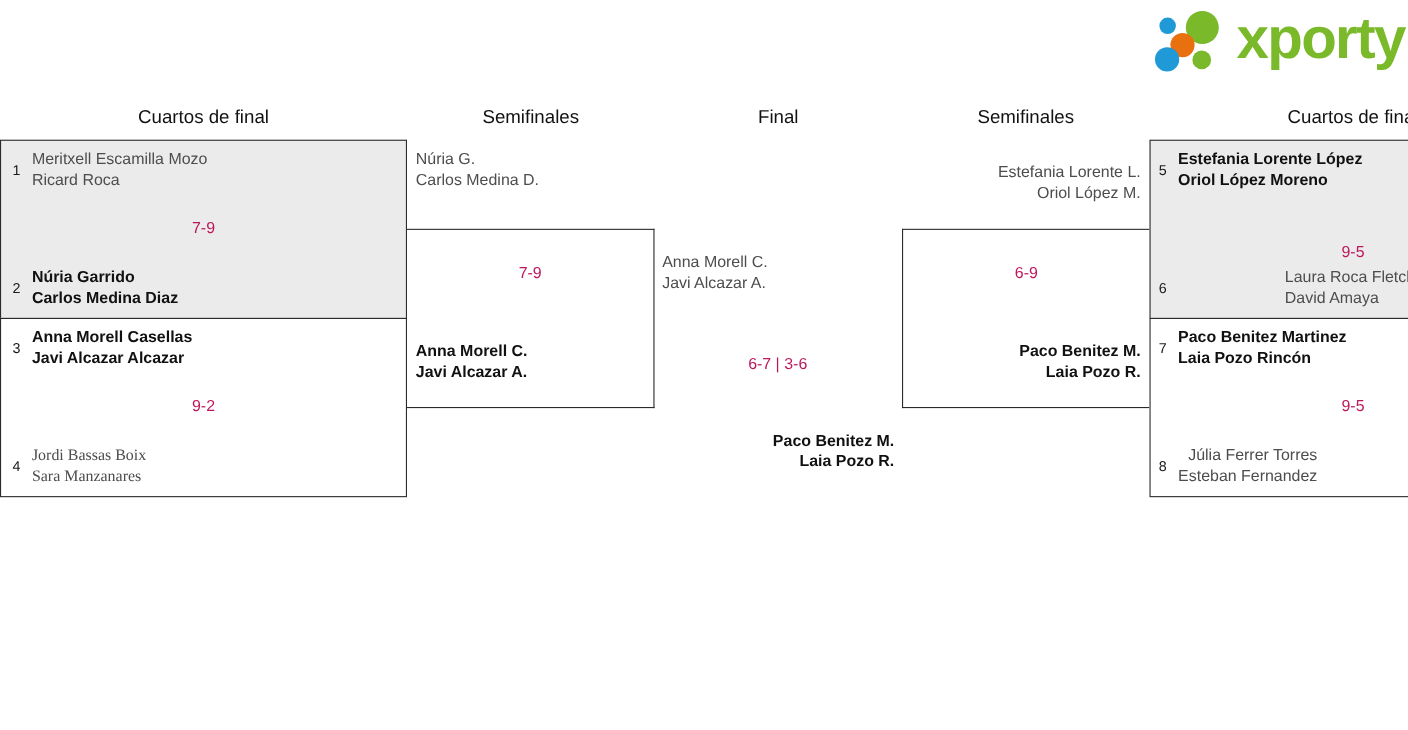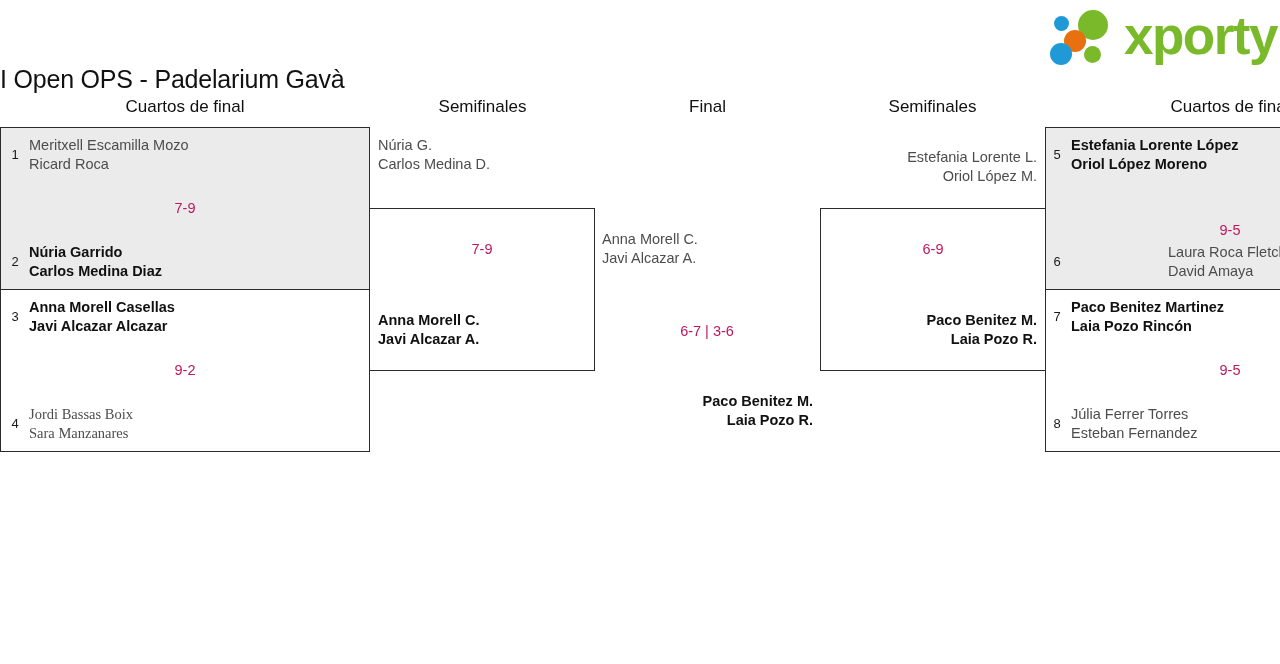--- a/index.html
+++ b/index.html
@@ -125,24 +125,20 @@
     color: #be185d;
     white-space: nowrap;
   }
   .score.align-center { text-align: center; }
 </style>
 </head>
 <body>
 
 <div id="stage">
 
-  <div class="page-title">
-    <span class="title-line">I Open OPS - Padelarium Gavà</span>
-    <span class="title-line">Fase final. 2ª Mixta</span>
-  </div>
 
   <div class="brand-logo">
     <div class="brand-mark">
       <span class="dot dot-blue-tl"></span>
       <span class="dot dot-green-big"></span>
       <span class="dot dot-orange"></span>
       <span class="dot dot-blue-bl"></span>
       <span class="dot dot-green-sm"></span>
     </div>
     <div class="brand-word">xporty</div>
@@ -246,18 +242,18 @@
 
   <div class="seed" style="left:1050px; top:308px; width:14px; text-align:center;">7</div>
   <div class="team winner" style="left:1071px; top:298px;">
     <span class="ln">Paco Benitez Martinez</span>
     <span class="ln">Laia Pozo Rincón</span>
   </div>
 
   <div class="score align-center" style="left:1145px; top:361px; width:170px;">9-5</div>
 
   <div class="seed" style="left:1050px; top:415px; width:14px; text-align:center;">8</div>
-  <div class="team loser" style="left:1071px; top:405px;">
+  <div class="team loser" style="left:1071px; top:405px;text-align:right;">
     <span class="ln">Júlia Ferrer Torres</span>
     <span class="ln">Esteban Fernandez</span>
   </div>
 
 </div>
 
 </body></html>

